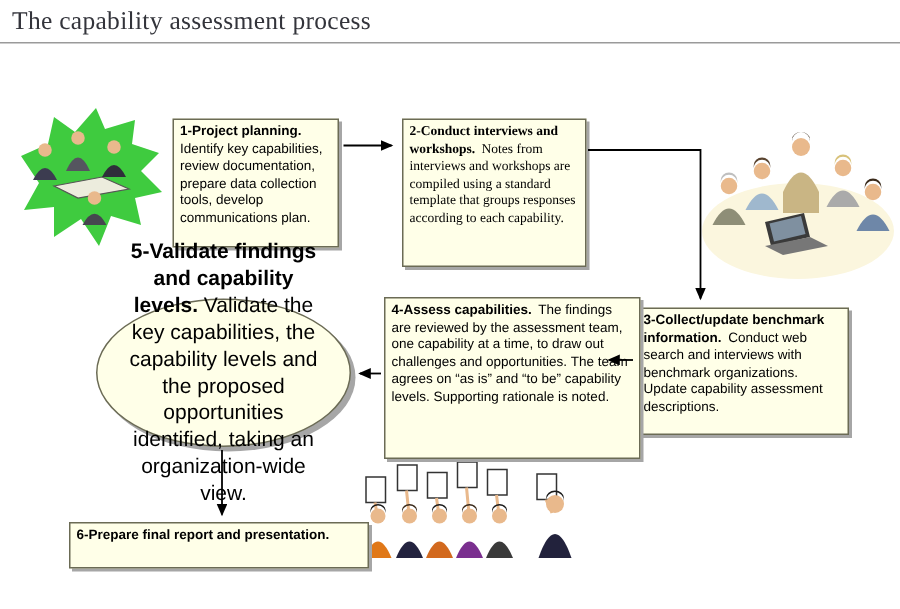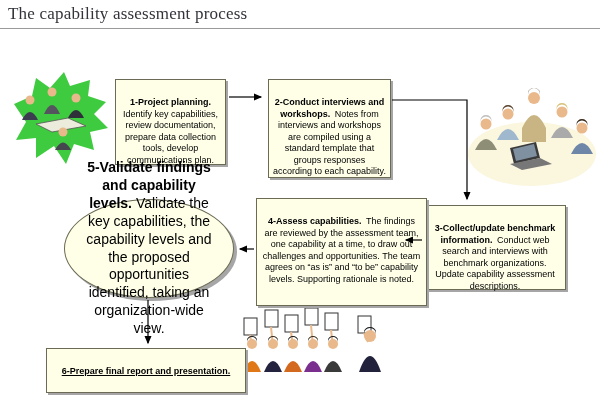--- a/index.html
+++ b/index.html
@@ -17,30 +17,29 @@
   .title-divider {
     position:absolute; left:0; top:28px; width:600px; height:0;
     border-top:1px solid #9a9a9a;
   }
   .box {
     position:absolute;
     background:var(--box-bg,#FFFFE8);
     border:1px solid var(--box-border,#6B6B55);
     box-shadow:2px 2px 0 var(--shadow,#A6A6A6);
     font-size:9px; line-height:1.28; color:#000;
-    padding:17px 4px;
-    text-align:center;
+    padding:2px 4px;
   }
   .box .head { font-weight:bold; margin-right:2px; }
   .head.block { display:block; margin-right:0; }
   #box1 { left:115px; top:79px;  width:111px; height:86px; }
-  #box2 { left:268px; top:79px;  width:123px; height:99px; }
+  #box2 { left:268px; top:79px;  width:123px; height:99px;font-family:Liberation Serif, serif; }
   #box3 { left:424px; top:205px; width:142px; height:85px; }
   #box4 { left:256px; top:198px; width:171px; height:108px; }
-  #box6 { left:46px;  top:348px; width:200px; height:45px;text-decoration:underline; }
+  #box6 { left:46px;  top:348px; width:200px; height:31px; }
   .ellipse {
     position:absolute; left:64px; top:199px; width:170px; height:99px;
     background:var(--box-bg,#FFFFE8);
     border:1px solid var(--box-border,#6B6B55);
     border-radius:50%;
     box-shadow:3px 3px 0 var(--shadow,#A6A6A6);
     display:flex; align-items:center; justify-content:center;
     text-align:center; font-size:14px; line-height:1.28; color:#000;
     padding:10px 16px;
   }

